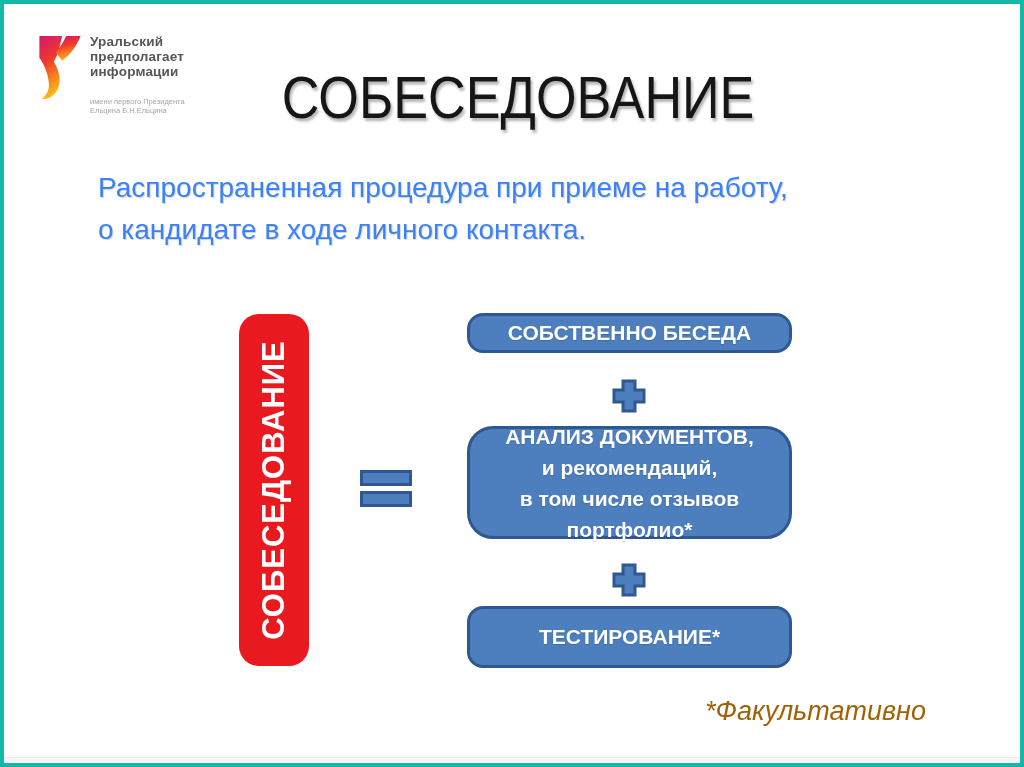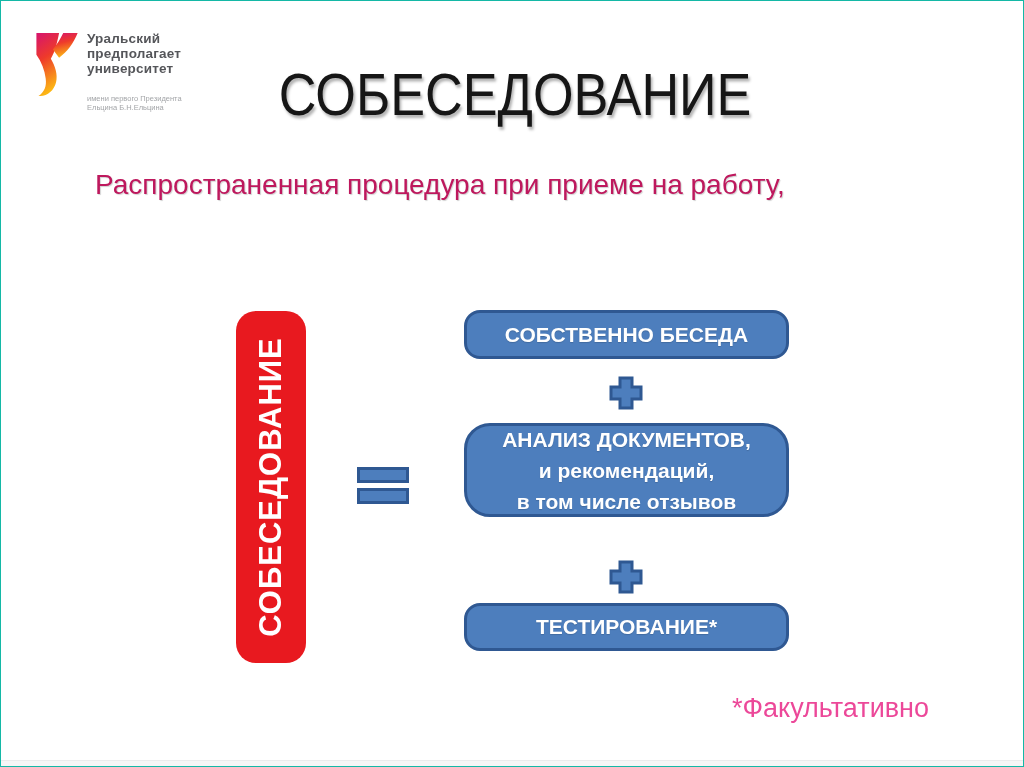--- a/index.html
+++ b/index.html
@@ -4,21 +4,21 @@
 <style>
   * { margin: 0; padding: 0; box-sizing: border-box; }
   html, body { background: #ffffff; }
   body { font-family: "Liberation Sans", sans-serif; }
 
   .slide {
     position: relative;
     width: 1024px;
     height: 767px;
     background: #ffffff;
-    border: 1px solid #14b8a6;
+    border: 4px solid #14b8a6;
     overflow: hidden;
   }
 
   
   .logo { position: absolute; left: 33px; top: 30px; display: flex; }
   .logo-mark { width: 44px; height: 66px; margin-top: 2px; }
   .logo-textblock { margin-left: 9px; }
   .logo-org { font-weight: 700; font-size: 13.5px; line-height: 15px; color: #55565a; letter-spacing: 0.2px; }
   .logo-sub { margin-top: 18px; font-size: 7.5px; line-height: 9px; color: #a3a5a8; }
 
@@ -30,21 +30,21 @@
     color: #161616;
     text-shadow: 2px 3px 3px rgba(0,0,0,0.30);
     transform: scaleX(0.87);
     transform-origin: center;
     white-space: nowrap;
   }
 
   
   .body-text {
     position: absolute; left: 94px; top: 163px; width: 820px;
-    font-size: 28px; line-height: 42px; color: #be185d;
+    font-size: 28px; line-height: 42px; color: #3b82f6;
     text-shadow: 1px 1px 1px rgba(0,0,0,0.18);
   }
 
   
   .red-box {
     position: absolute; left: 235px; top: 310px; width: 70px; height: 352px;
     background: var(--red, #e8191f);
     border-radius: 20px;
     display: flex; align-items: center; justify-content: center;
   }
@@ -63,32 +63,32 @@
 
   .flow-box {
     position: absolute; left: 463px; width: 325px;
     background: var(--blue, #4d7ebd);
     border: 3px solid var(--blue-border, #2f5892);
     display: flex; flex-direction: column; align-items: center; justify-content: center;
     color: #ffffff; font-weight: 700; font-size: 21px;
     text-shadow: 0 1px 1px rgba(0,0,0,0.15);
     text-align: center;
   }
-  .box-1 { top: 309px; height: 49px; border-radius: 16px; }
-  .box-2 { top: 422px; height: 94px; border-radius: 26px; line-height: 31px; }
-  .box-3 { top: 602px; height: 48px; border-radius: 16px; }
+  .box-1 { top: 309px; height: 40px; border-radius: 16px; }
+  .box-2 { top: 422px; height: 113px; border-radius: 26px; line-height: 31px; }
+  .box-3 { top: 602px; height: 62px; border-radius: 16px; }
 
   .plus { position: absolute; left: 607px; width: 36px; height: 36px; }
   .plus-1 { top: 374px; }
   .plus-2 { top: 558px; }
 
   
   .footnote {
     position: absolute; top: 692px; right: 94px;
-    font-size: 27px; color: #ec4899;
+    font-size: 27px; font-style: italic; color: #a16207;
   }
 
   
   .bottom-strip {
     position: absolute; left: 0; bottom: 0; width: 100%; height: 6px;
     background: #f6f6f6; border-top: 1px solid #ebebeb;
   }
 </style>
 </head>
 <body>
@@ -104,33 +104,34 @@
           <stop offset="1" stop-color="#fcb614"></stop>
         </linearGradient>
       </defs>
       <path fill="url(#urfu-grad)" d="M2 0 H24 C22 10 20 18 16 25 C20 32 23 40 21 48 C19 56 12 62 4 61 C10 57 12 51 11 44 C10 36 7 28 2 21 Z"></path>
       <path fill="url(#urfu-grad)" d="M28 0 H42 C38 10 32 18 24 24 L18 16 C22 11 25 6 28 0 Z"></path>
     </svg>
     <div class="logo-textblock">
       <div class="logo-org">
         <div>Уральский</div>
         <div>предполагает</div>
-        <div>университет</div>
+        <div>информации</div>
       </div>
       <div class="logo-sub">
         <div>имени первого Президента</div>
         <div>Ельцина Б.Н.Ельцина</div>
       </div>
     </div>
   </div>
 
   <div class="title">СОБЕСЕДОВАНИЕ</div>
 
   <div class="body-text">
     <div>Распространенная процедура при приеме на работу,</div>
+    <div>о кандидате в ходе личного контакта.</div>
   </div>
 
   <div class="red-box">
     <span class="vtext">СОБЕСЕДОВАНИЕ</span>
   </div>
 
   <div class="equals">
     <div class="bar"></div>
     <div class="bar"></div>
   </div>
@@ -140,20 +141,21 @@
   </div>
 
   <svg class="plus plus-1" viewBox="0 0 36 36" xmlns="http://www.w3.org/2000/svg">
     <path d="M12 3 H24 V12 H33 V24 H24 V33 H12 V24 H3 V12 H12 Z" fill="#4d7ebd" stroke="#2f5892" stroke-width="3"></path>
   </svg>
 
   <div class="flow-box box-2">
     <div>АНАЛИЗ ДОКУМЕНТОВ,</div>
     <div>и рекомендаций,</div>
     <div>в том числе отзывов</div>
+    <div>портфолио*</div>
   </div>
 
   <svg class="plus plus-2" viewBox="0 0 36 36" xmlns="http://www.w3.org/2000/svg">
     <path d="M12 3 H24 V12 H33 V24 H24 V33 H12 V24 H3 V12 H12 Z" fill="#4d7ebd" stroke="#2f5892" stroke-width="3"></path>
   </svg>
 
   <div class="flow-box box-3">
     <div>ТЕСТИРОВАНИЕ*</div>
   </div>
 

